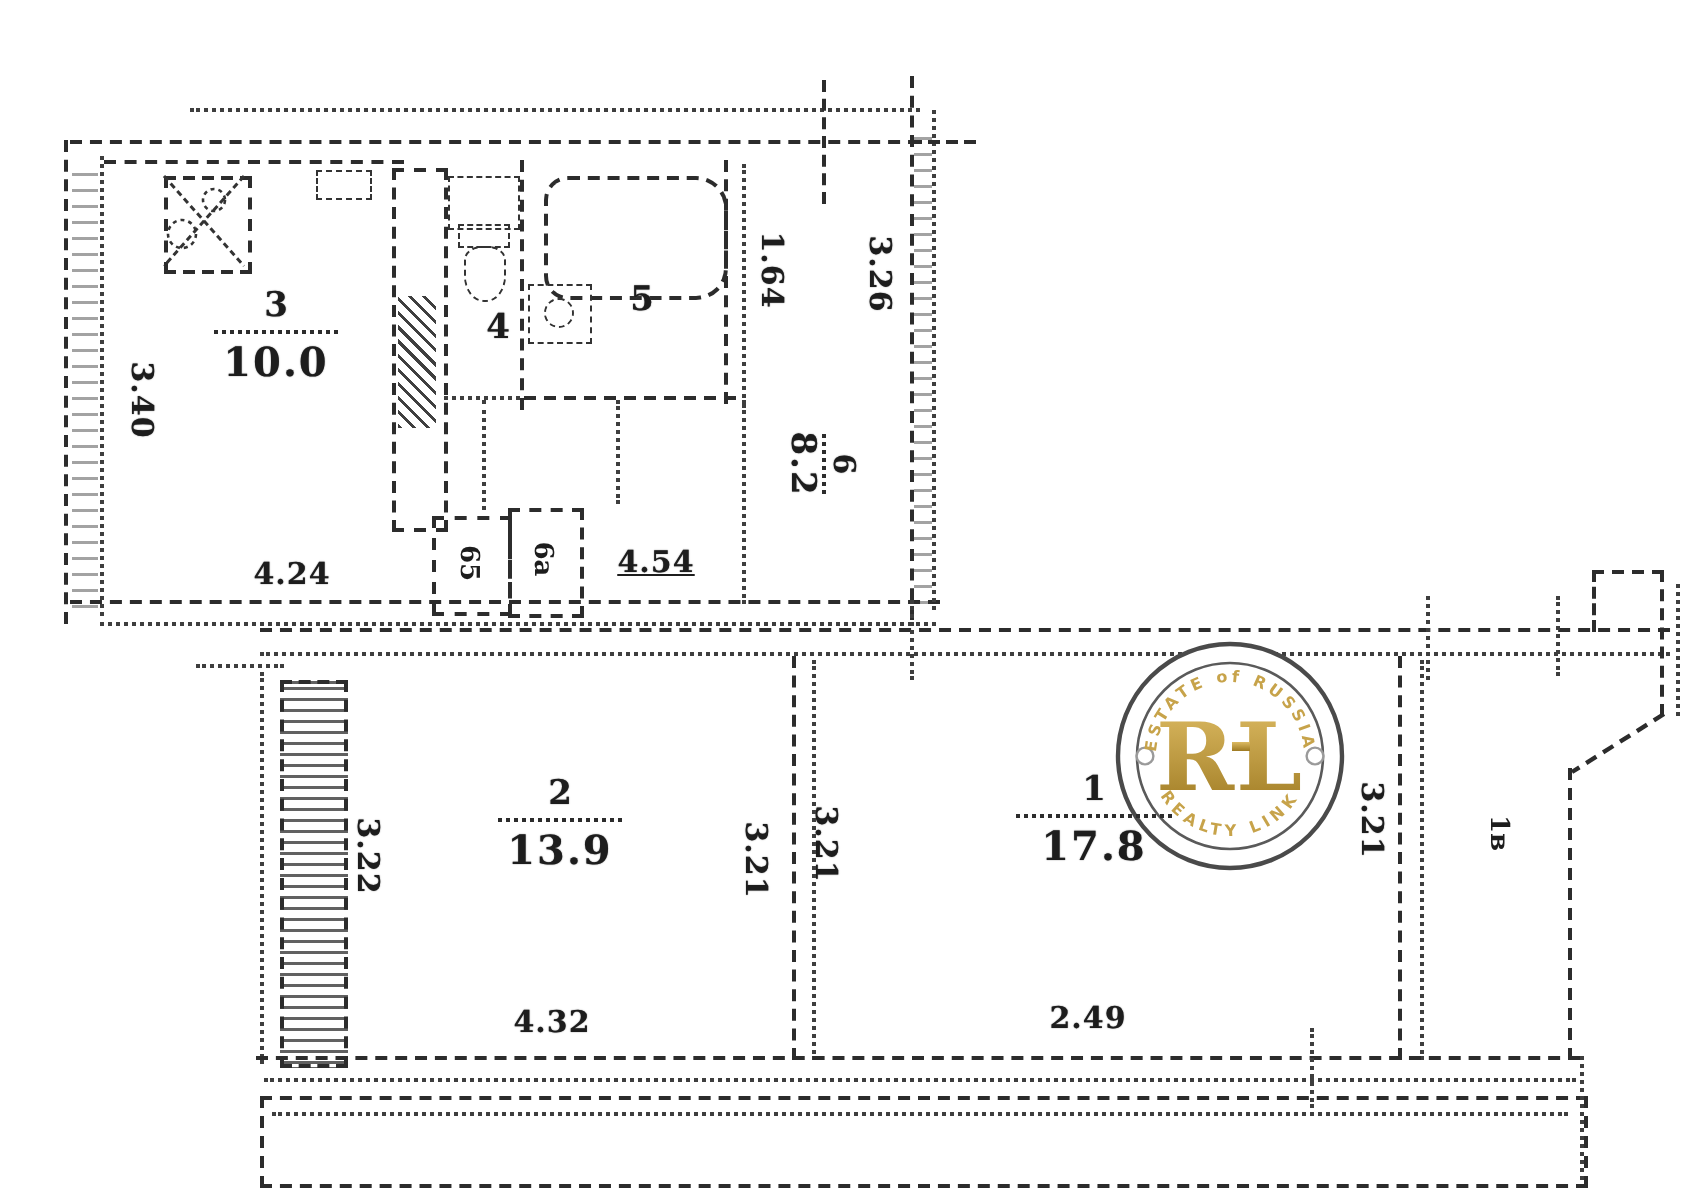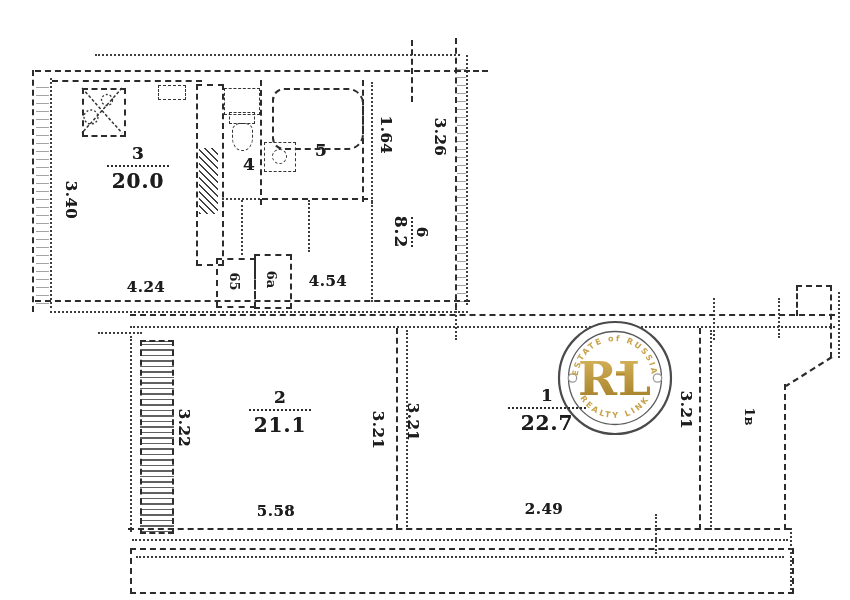--- a/index.html
+++ b/index.html
@@ -124,55 +124,55 @@
     <text font-size="8" font-weight="bold" letter-spacing="2.5" fill="#c7a34a" font-family="DejaVu Sans, sans-serif">
       <textPath href="#arcB" startOffset="50%" text-anchor="middle">REALTY LINK</textPath>
     </text>
     <text x="59" y="76" text-anchor="middle" font-size="47" font-weight="bold" letter-spacing="1" fill="url(#gold)" font-family="DejaVu Serif, serif">RL</text>
     <rect x="60" y="52" width="9" height="4.5" fill="url(#gold)"></rect>
   </svg>
 
   <div class="abs rlabel" style="left:100px;top:144px;width:76px;">
     <div class="rnum">3</div>
     <div class="rule"></div>
-    <div class="rarea">20.0</div>
+    <div class="rarea">10.0</div>
   </div>
 
   <div class="abs rlabel rnum" style="left:238px;top:155px;width:22px;">4</div>
 
   <div class="abs rlabel rnum" style="left:310px;top:141px;width:22px;">5</div>
 
   <div class="abs rot rlabel" style="left:380px;top:210px;width:56px;height:44px;">
     <div class="rnum" style="font-size:15px;line-height:16px;">6</div>
     <div class="rule-sm"></div>
     <div class="rarea" style="font-size:17px;line-height:19px;">8.2</div>
   </div>
 
   <div class="abs rlabel" style="left:238px;top:388px;width:84px;">
     <div class="rnum">2</div>
     <div class="rule"></div>
-    <div class="rarea">21.1</div>
+    <div class="rarea">13.9</div>
   </div>
 
   <div class="abs rlabel" style="left:503px;top:386px;width:88px;">
     <div class="rnum">1</div>
     <div class="rule" style="width:78px;"></div>
-    <div class="rarea">22.7</div>
+    <div class="rarea">17.8</div>
   </div>
 
   <div class="abs rot closet-label" style="left:214px;top:274px;width:40px;">65</div>
   <div class="abs rot closet-label" style="left:251px;top:272px;width:40px;">6а</div>
 
   <div class="abs rot closet-label" style="left:731px;top:409px;width:36px;">1в</div>
 
   <div class="abs rot dim" style="left:39px;top:191px;width:64px;">3.40</div>
   <div class="abs dim" style="left:116px;top:278px;width:60px;">4.24</div>
   <div class="abs rot dim" style="left:359px;top:126px;width:54px;">1.64</div>
   <div class="abs rot dim" style="left:413px;top:128px;width:54px;">3.26</div>
-  <div class="abs dim" style="left:298px;top:272px;width:60px;">4.54</div>
+  <div class="abs dim" style="left:298px;top:272px;width:60px;text-decoration:underline;">4.54</div>
   <div class="abs rot dim" style="left:156px;top:419px;width:56px;">3.22</div>
-  <div class="abs dim" style="left:246px;top:502px;width:60px;">5.58</div>
+  <div class="abs dim" style="left:246px;top:502px;width:60px;">4.32</div>
   <div class="abs rot dim" style="left:350px;top:421px;width:56px;">3.21</div>
   <div class="abs rot dim" style="left:385px;top:413px;width:56px;">3.21</div>
   <div class="abs dim" style="left:514px;top:500px;width:60px;">2.49</div>
   <div class="abs rot dim" style="left:658px;top:401px;width:56px;">3.21</div>
 
 </div>
 
 </body></html>

